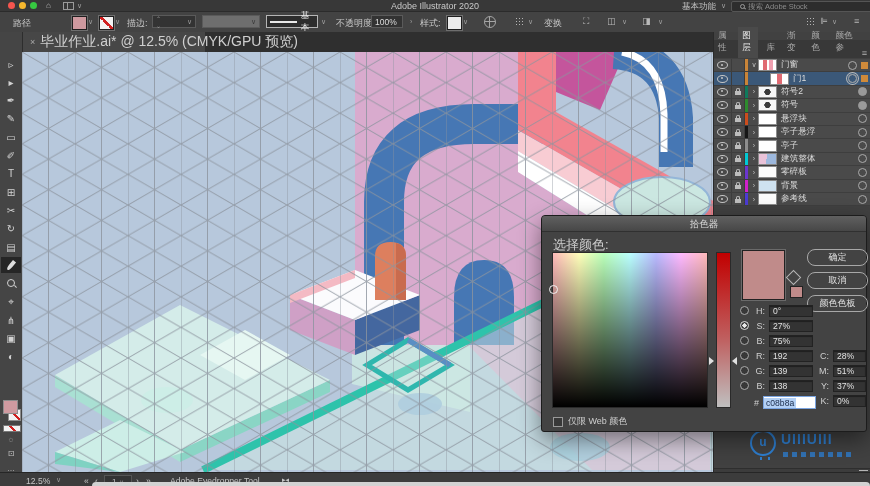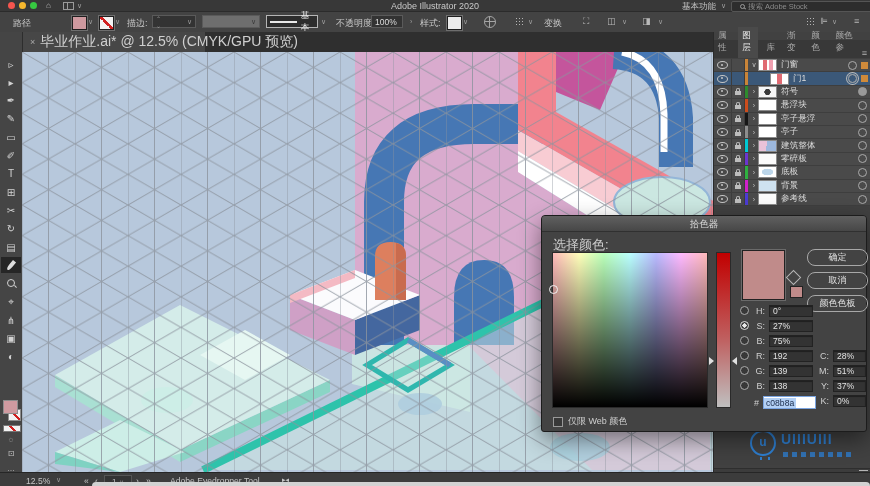--- a/index.html
+++ b/index.html
@@ -340,20 +340,33 @@
           <span class="c-target double"></span>
           <span class="c-sq"></span>
         </div>
         <div class="lrow">
           <span class="c-eye">
             <span class="i-eye"></span>
           </span>
           <span class="c-lock">
             <span class="i-lock"></span>
           </span>
+          <span class="c-bar" style="background:#0f7a5c;"></span>
+          <span class="c-arrow">›</span>
+          <span class="l-thumb th-symbol"></span>
+          <span class="l-name txt">符号2</span>
+          <span class="c-target dot"></span>
+        </div>
+        <div class="lrow">
+          <span class="c-eye">
+            <span class="i-eye"></span>
+          </span>
+          <span class="c-lock">
+            <span class="i-lock"></span>
+          </span>
           <span class="c-bar" style="background:#2e8b2e;"></span>
           <span class="c-arrow">›</span>
           <span class="l-thumb th-symbol"></span>
           <span class="l-name txt">符号</span>
           <span class="c-target dot"></span>
         </div>
         <div class="lrow">
           <span class="c-eye">
             <span class="i-eye"></span>
           </span>
@@ -409,33 +422,20 @@
           <span class="c-eye">
             <span class="i-eye"></span>
           </span>
           <span class="c-lock">
             <span class="i-lock"></span>
           </span>
           <span class="c-bar" style="background:#6b36ce;"></span>
           <span class="c-arrow">›</span>
           <span class="l-thumb th-blank"></span>
           <span class="l-name txt">零碎板</span>
-          <span class="c-target"></span>
-        </div>
-        <div class="lrow">
-          <span class="c-eye">
-            <span class="i-eye"></span>
-          </span>
-          <span class="c-lock">
-            <span class="i-lock"></span>
-          </span>
-          <span class="c-bar" style="background:#2fb040;"></span>
-          <span class="c-arrow">›</span>
-          <span class="l-thumb th-plate"></span>
-          <span class="l-name txt">底板</span>
           <span class="c-target"></span>
         </div>
         <div class="lrow">
           <span class="c-eye">
             <span class="i-eye"></span>
           </span>
           <span class="c-lock">
             <span class="i-lock"></span>
           </span>
           <span class="c-bar" style="background:#d021cb;"></span>

